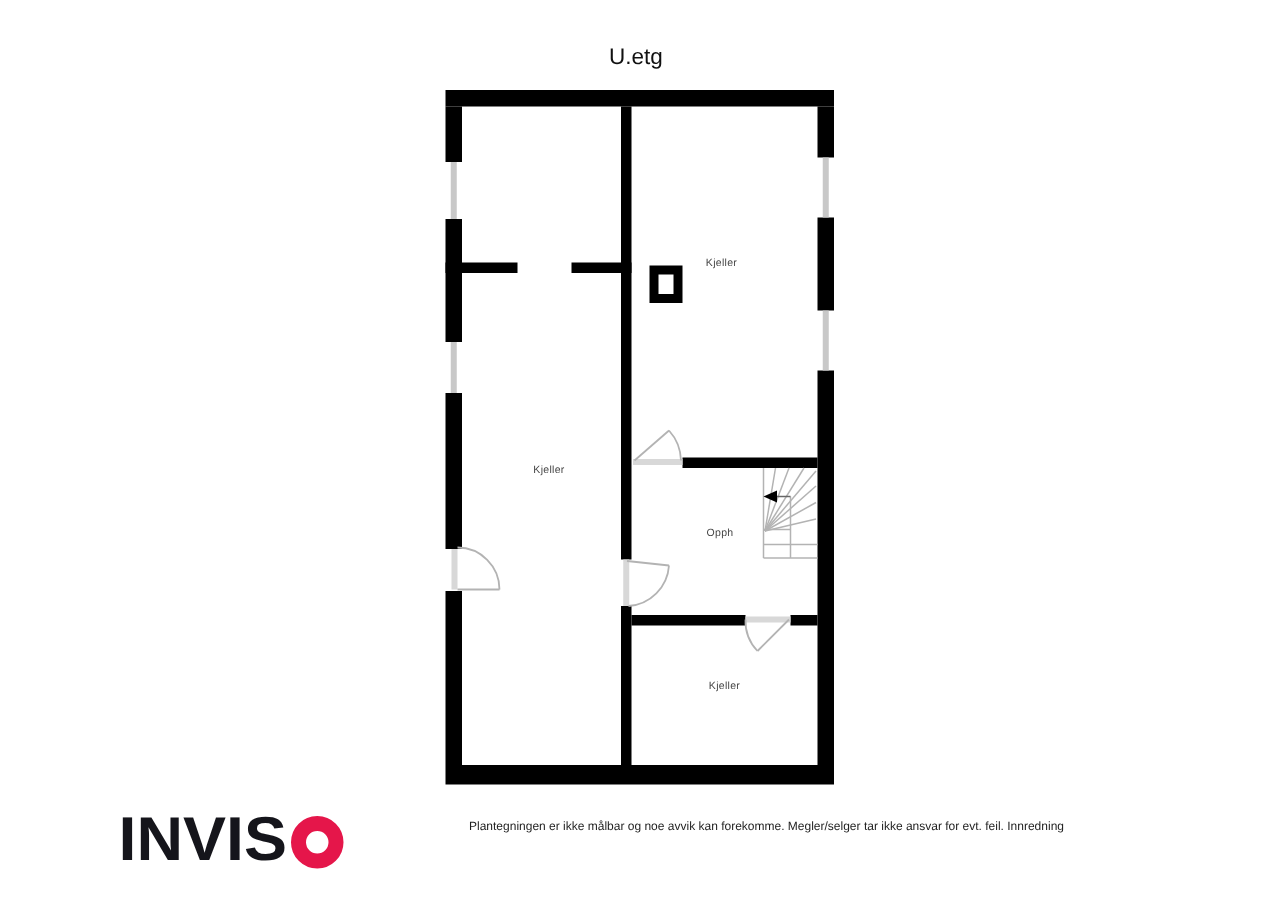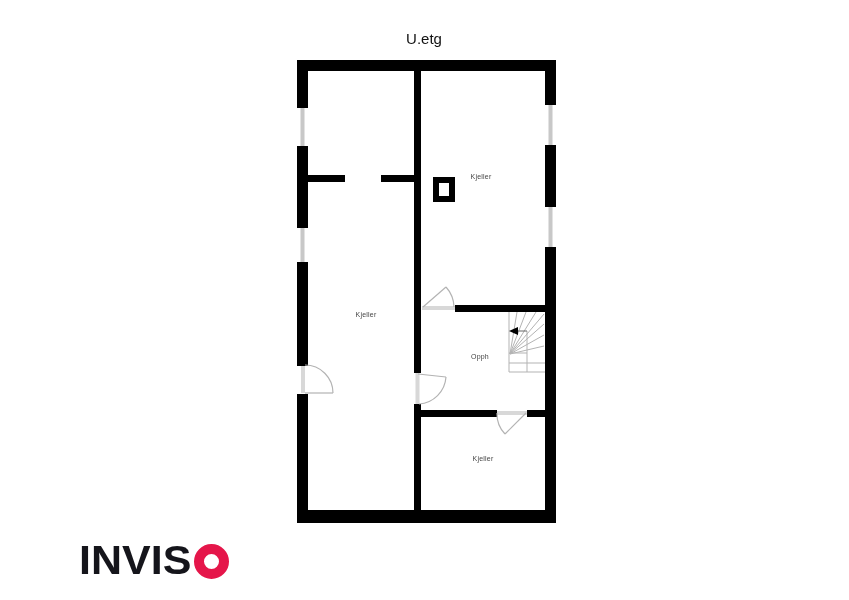--- a/index.html
+++ b/index.html
@@ -136,15 +136,16 @@
   <div class="room-label lbl-kjeller-left">Kjeller</div>
   <div class="room-label lbl-opph">Opph</div>
   <div class="room-label lbl-kjeller-bottom">Kjeller</div>
 
   <div class="logo">
     <span class="logo-text">INVIS</span>
     <span class="logo-o"></span>
   </div>
 
   <div class="disclaimer">
+    <div>Plantegningen er ikke målbar og noe avvik kan forekomme. Megler/selger tar ikke ansvar for evt. feil. Innredning</div>
   </div>
 
 </div>
 
 </body></html>

